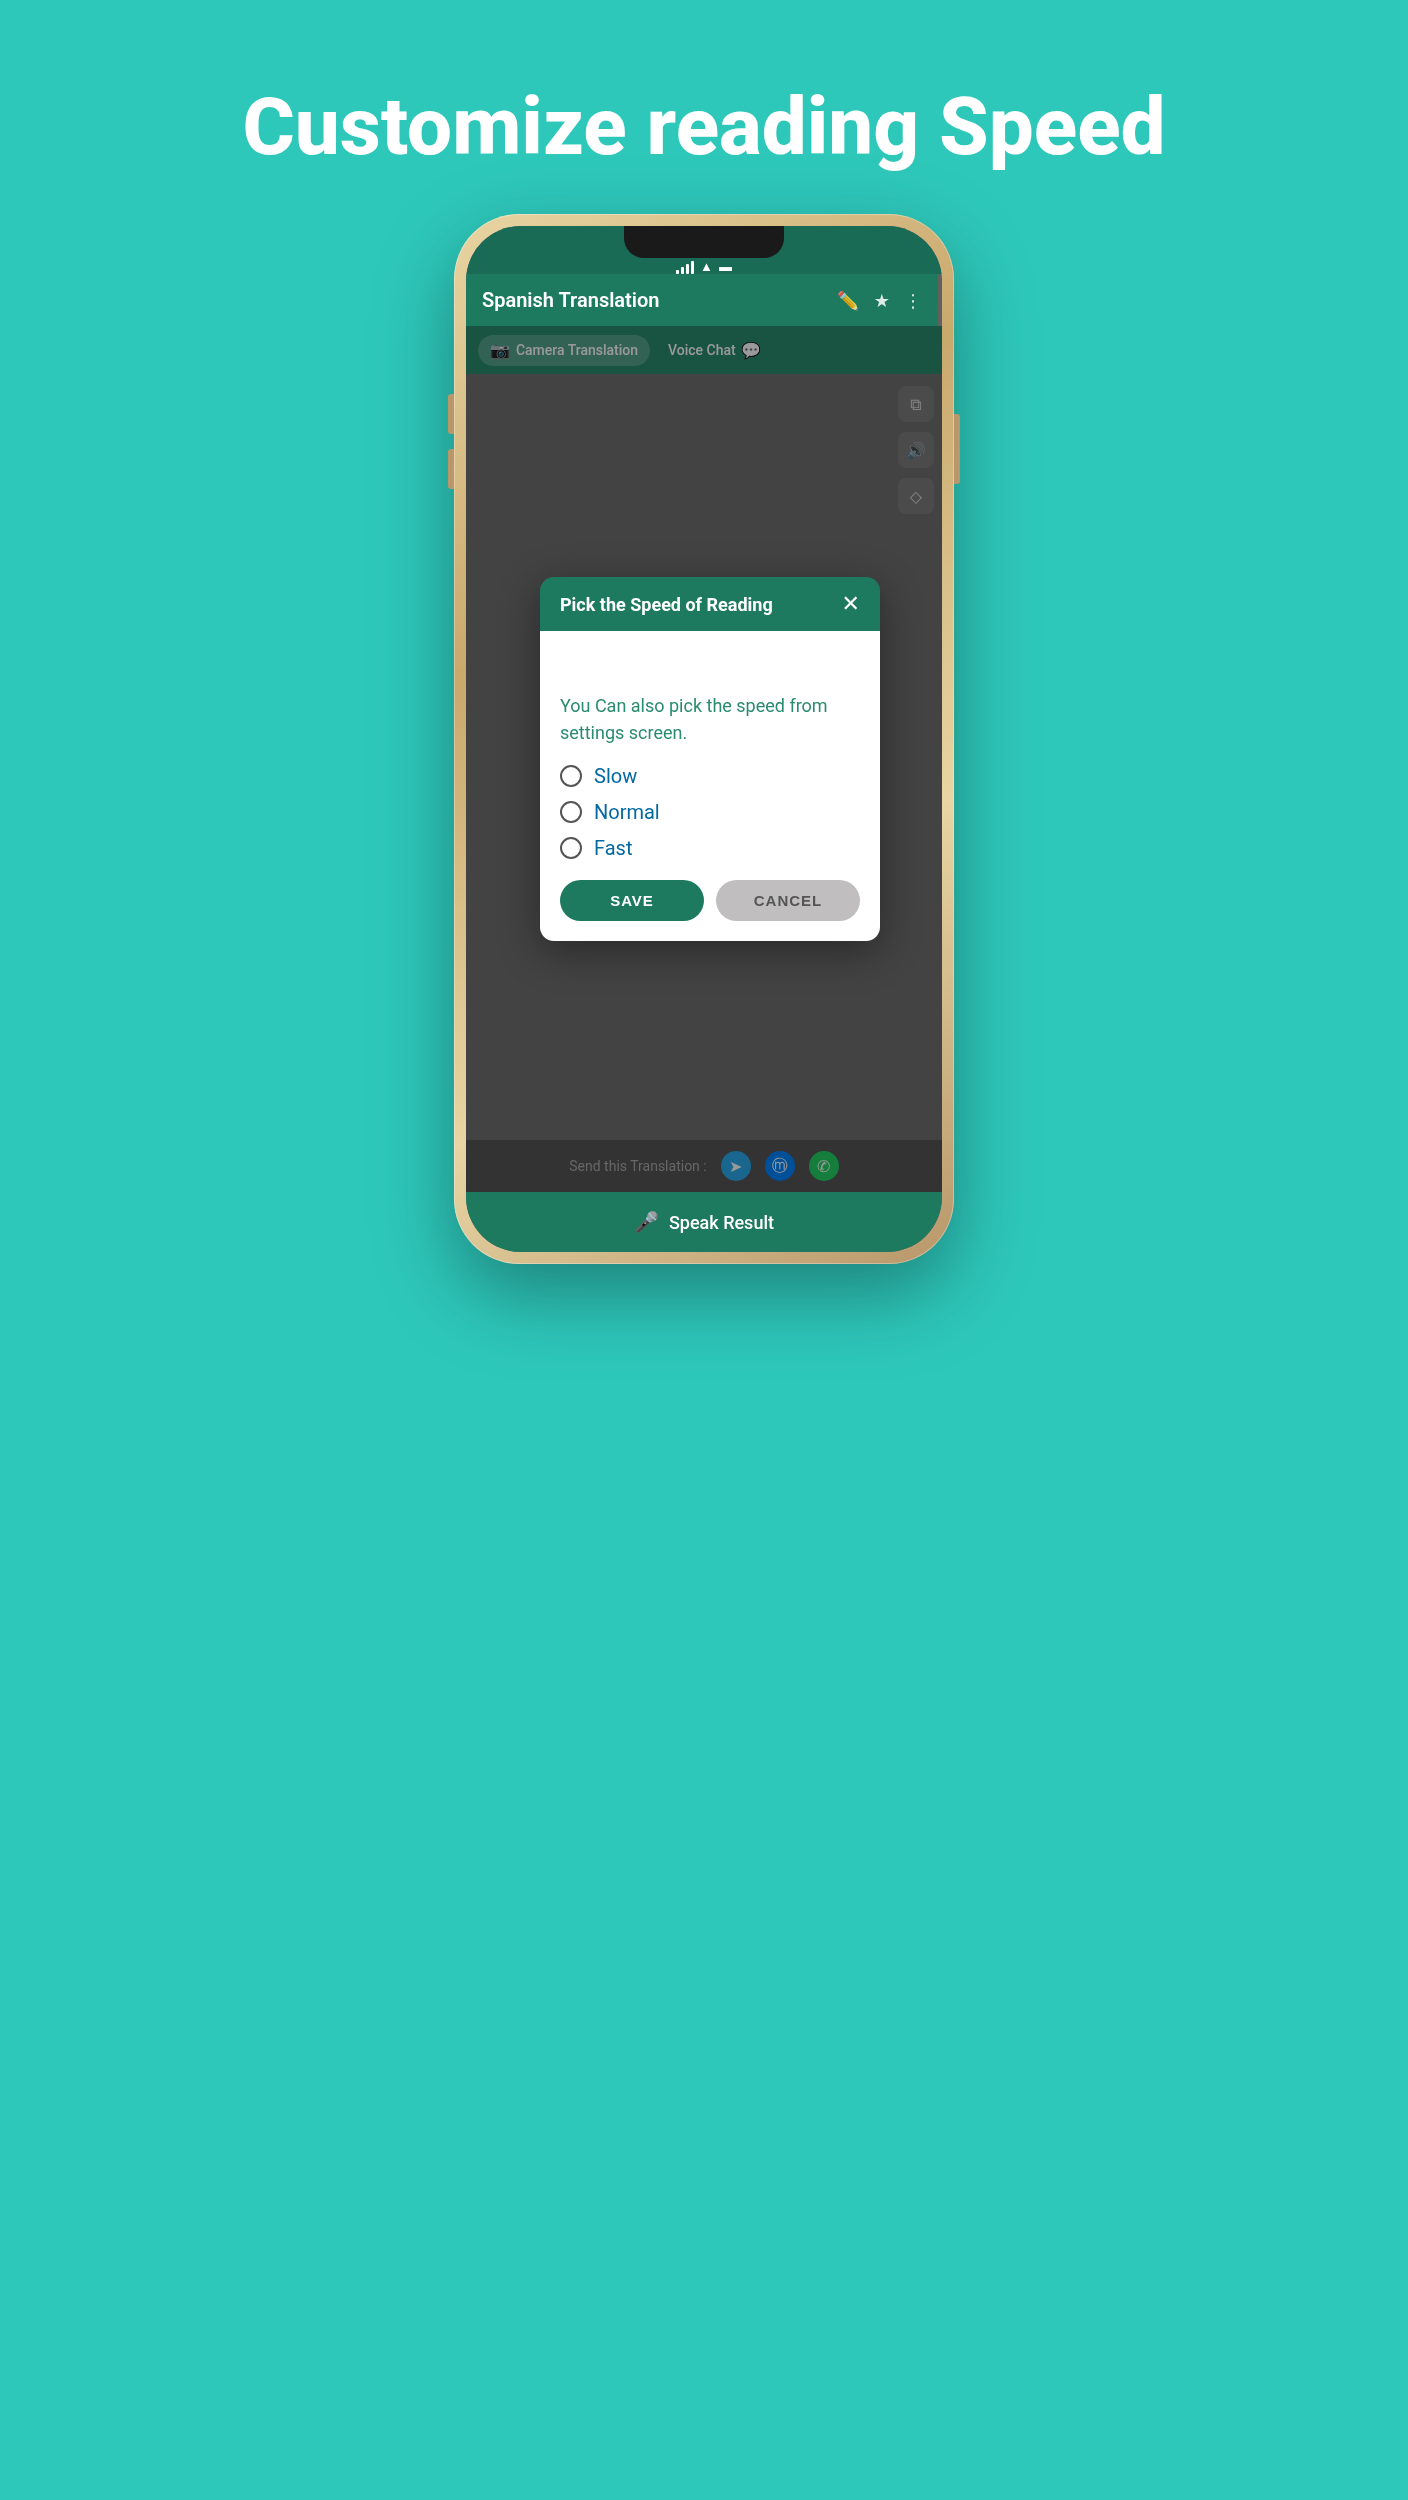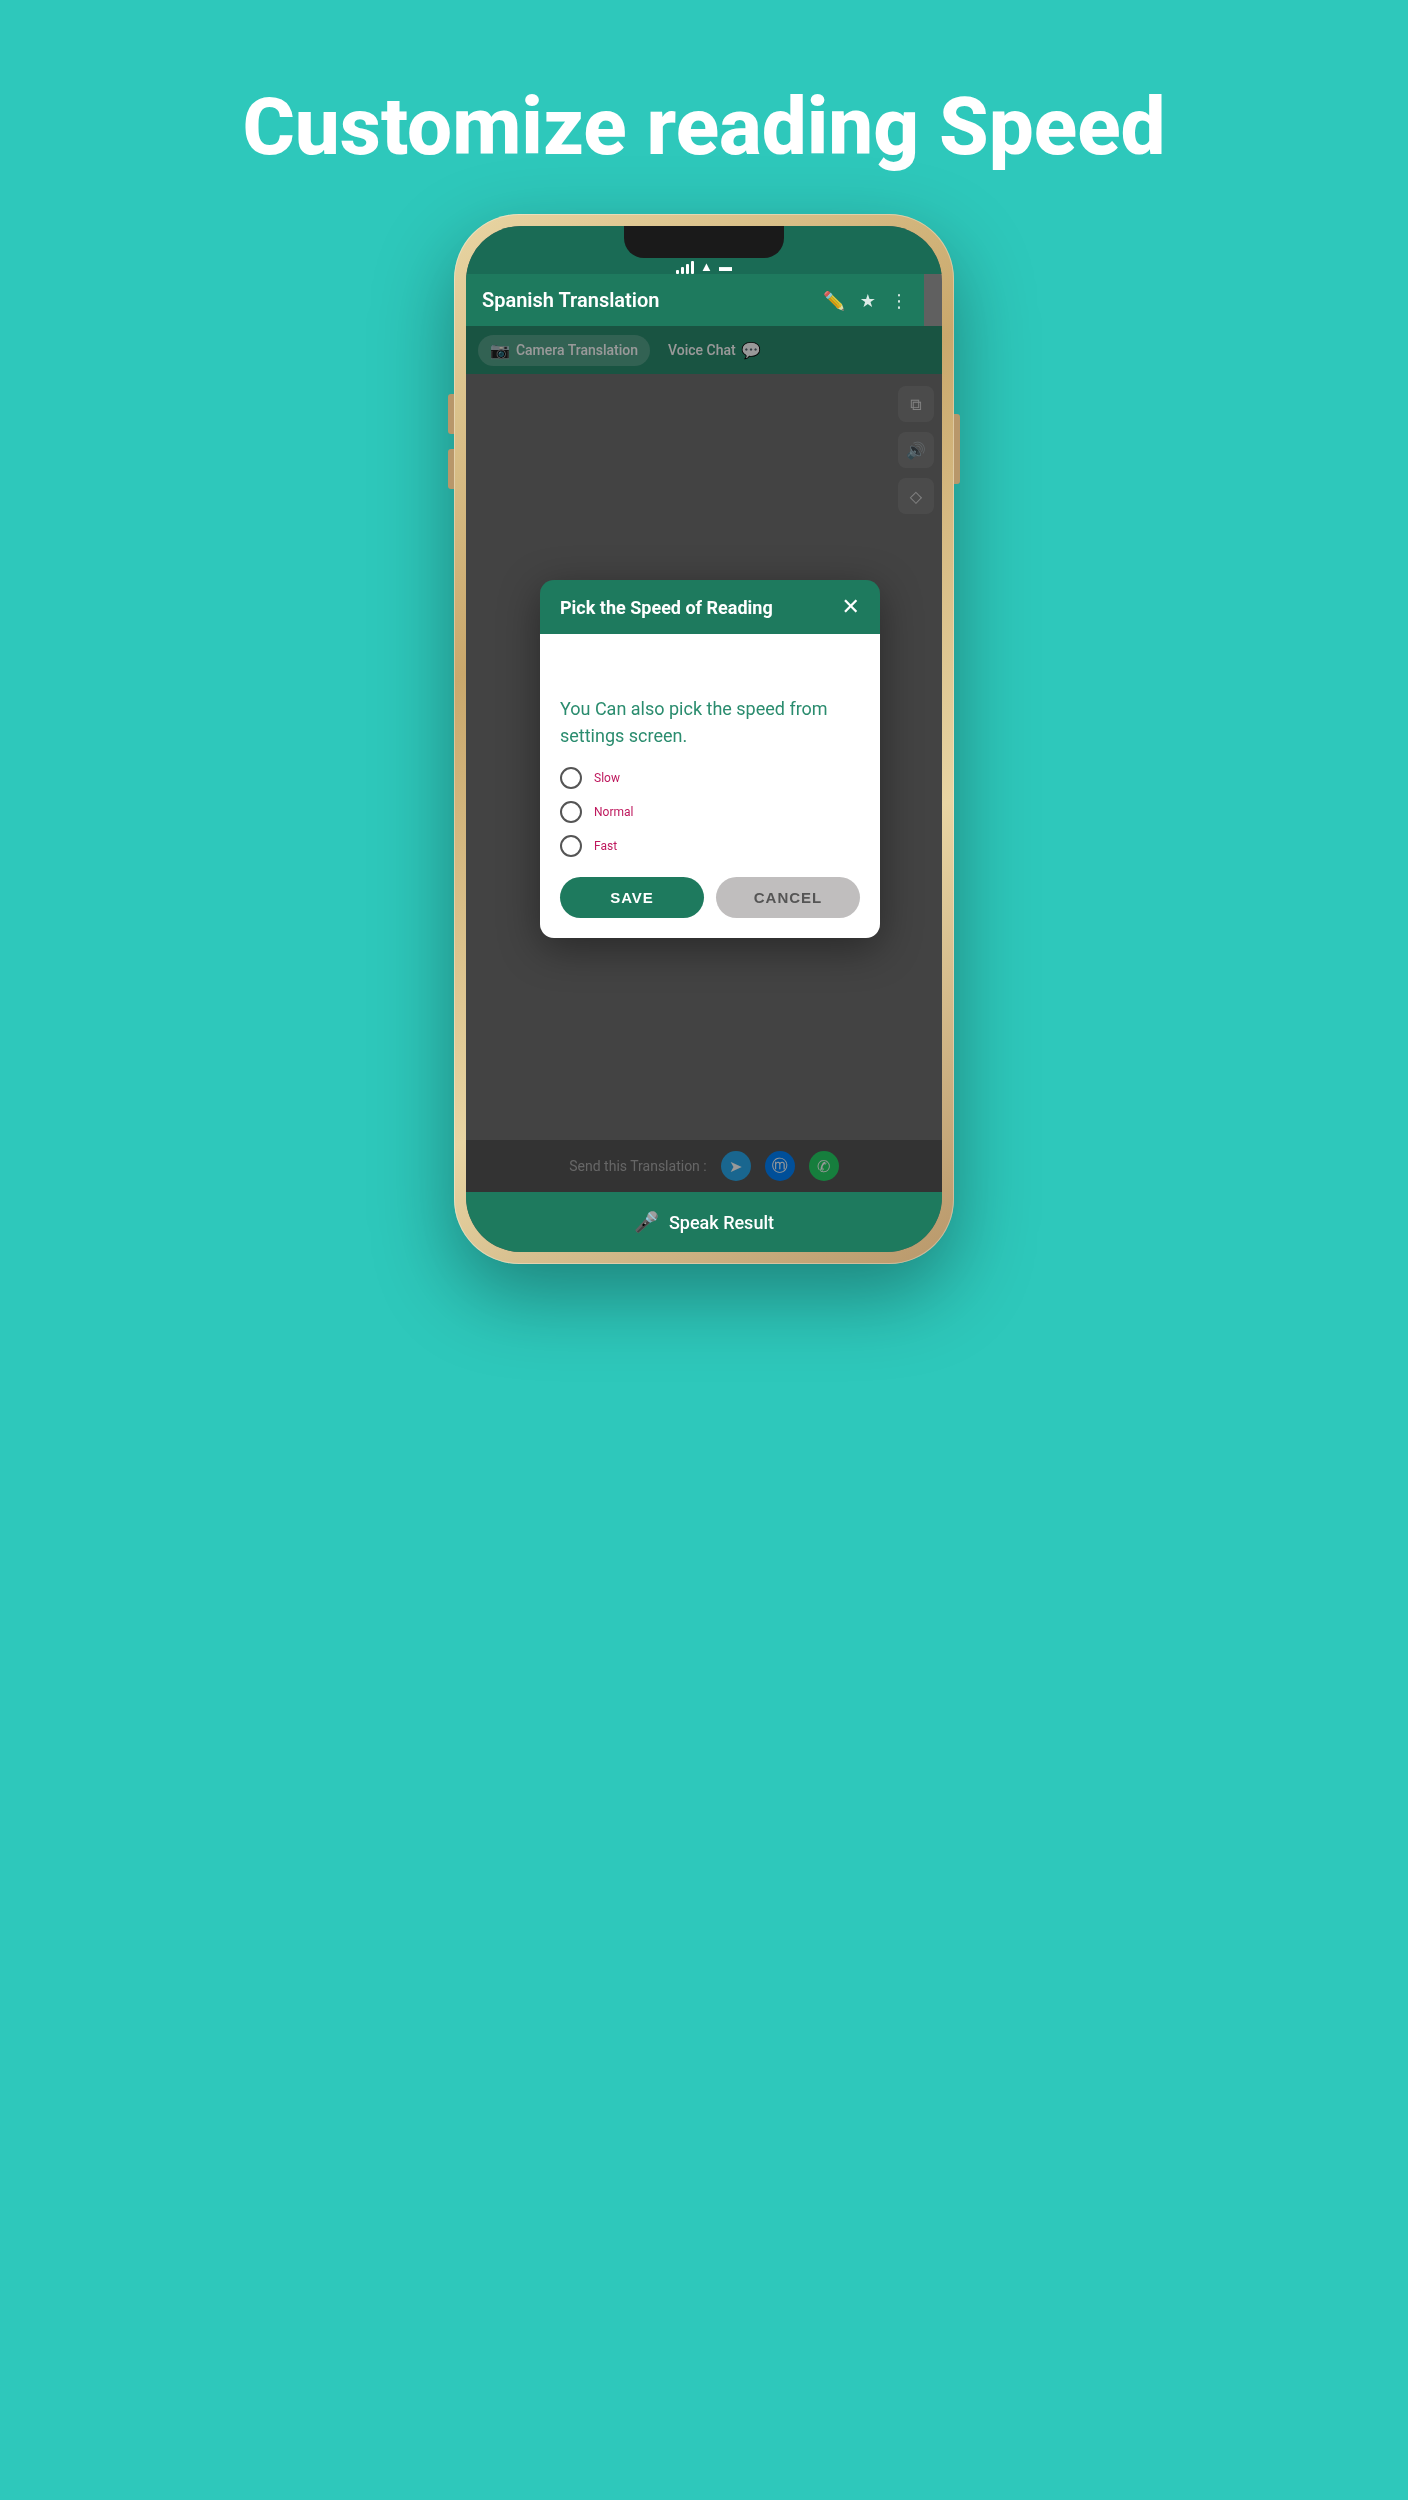--- a/index.html
+++ b/index.html
@@ -104,21 +104,21 @@
     .wifi-icon, .battery-icon {
       color: white;
       font-size: 13px;
     }
 
     
     .app-header {
       position: absolute;
       top: 48px;
       left: 0;
-      right: 18px;
+      right: 4px;
       height: 52px;
       background: #1e7a5e;
       display: flex;
       align-items: center;
       justify-content: space-between;
       padding: 0 16px;
     }
 
     .app-title {
       color: white;
@@ -280,22 +280,22 @@
       height: 22px;
       border: 2px solid #555;
       border-radius: 50%;
       flex-shrink: 0;
       display: flex;
       align-items: center;
       justify-content: center;
     }
 
     .radio-label {
-      color: #be185d;
-      font-size: 12px;
+      color: #0369a1;
+      font-size: 20px;
     }
 
     .dialog-actions {
       display: flex;
       gap: 12px;
       padding: 0 0 4px 0;
     }
 
     .btn-save {
       flex: 1;

